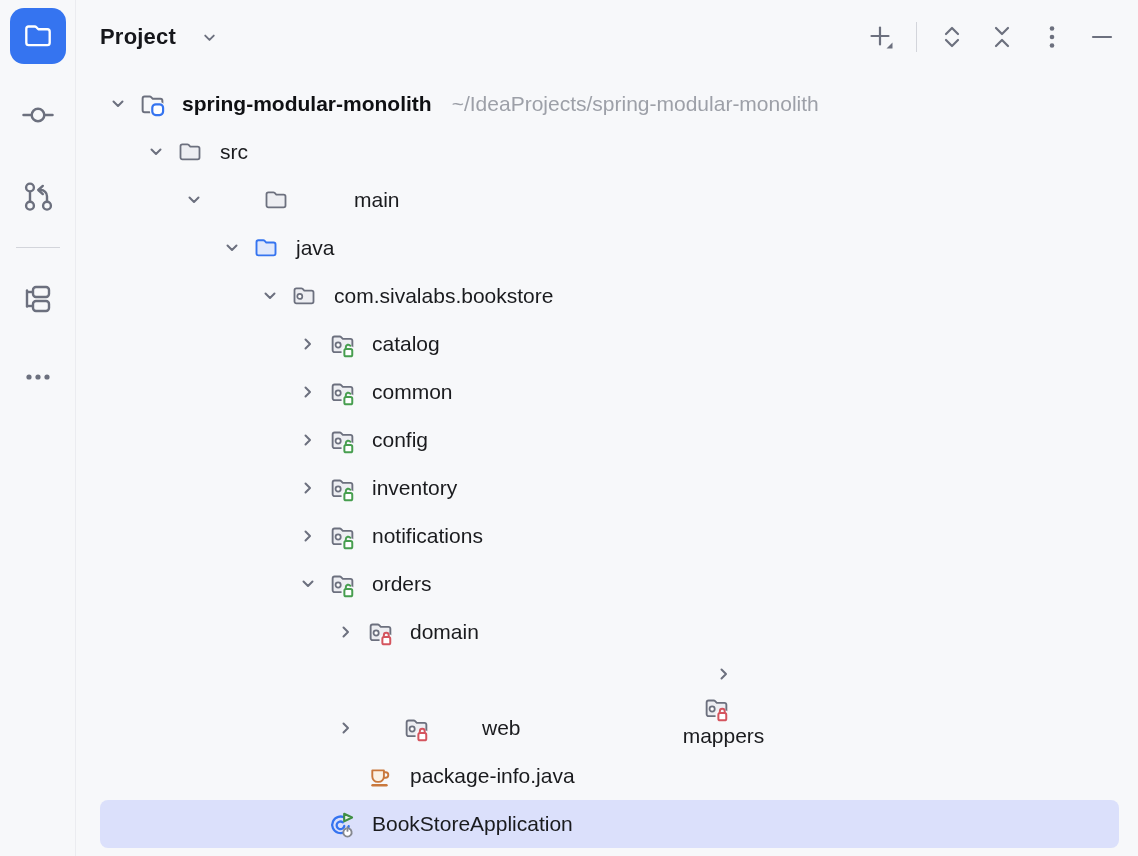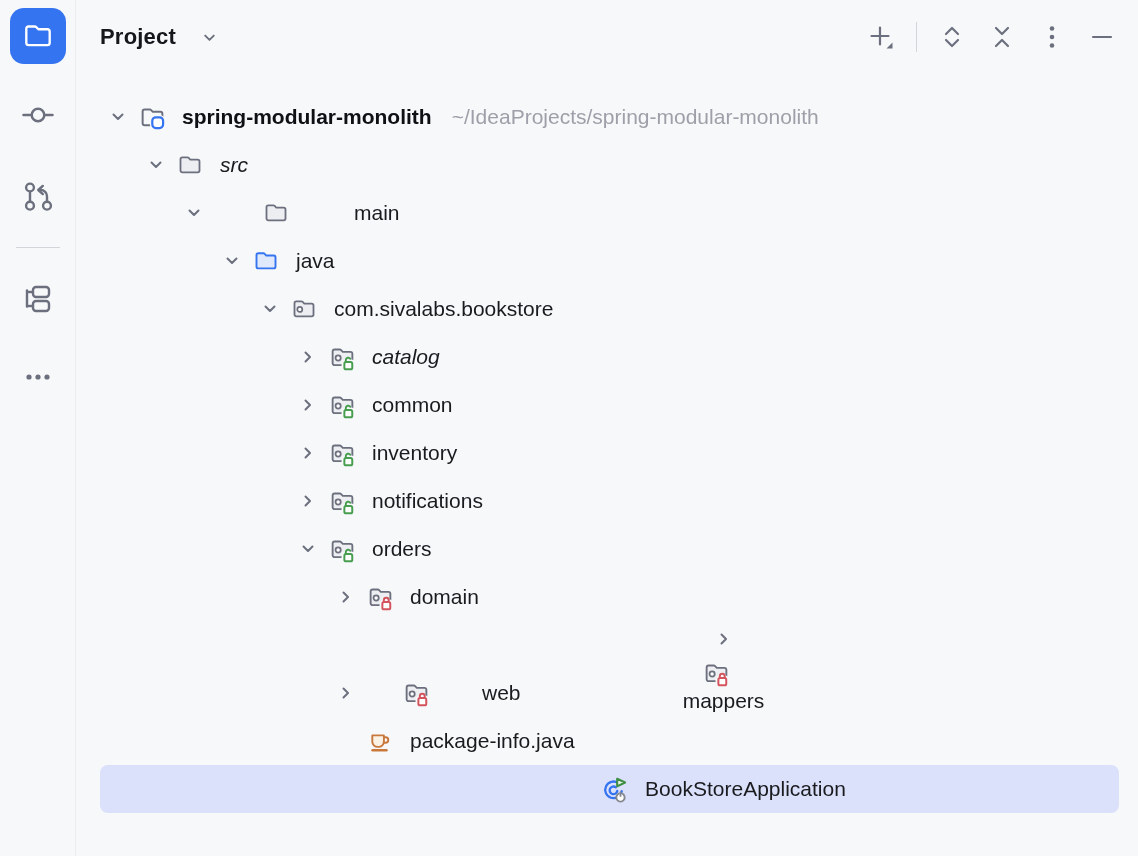--- a/index.html
+++ b/index.html
@@ -37,21 +37,21 @@
   .panel-title { font-size:22px; font-weight:700; color:#16171B; letter-spacing:.2px; }
   .header-spacer { flex:1; }
   .header-actions { display:flex; align-items:center; gap:16px; }
   .icon-btn {
     width:34px; height:34px; display:flex; align-items:center; justify-content:center;
     background:transparent; border:none; border-radius:6px; cursor:pointer;
   }
   .toolbar-sep { width:1px; height:30px; background:#D3D5DB; margin:0 2px; }
 
   
-  .tree { position:absolute; top:93px; left:0; right:0; }
+  .tree { position:absolute; top:80px; left:0; right:0; }
   .tree-row {
     height:48px; margin:0 19px 0 24px; border-radius:8px;
     display:flex; align-items:center; cursor:pointer;
   }
   .tree-row.selected { background:#DBE0FB; }
   .chevron {
     width:36px; height:48px; flex:0 0 36px;
     display:flex; align-items:center; justify-content:center;
   }
   .tree-icon {
@@ -187,21 +187,21 @@
     <span class="tree-icon">
           <svg width="27" height="27" viewBox="0 0 26 26">
             <path d="M3.5 7.2c0-1.05.85-1.9 1.9-1.9h4.9c.52 0 1.02.21 1.38.58l1.62 1.67h7.3c1.05 0 1.9.85 1.9 1.9v9.05c0 1.05-.85 1.9-1.9 1.9H5.4c-1.05 0-1.9-.85-1.9-1.9V7.2z" fill="none" stroke="#6C707E" stroke-width="1.9" stroke-linejoin="round"></path>
             <rect x="12.8" y="12.8" width="10.4" height="10.4" rx="3.4" fill="#fff" stroke="#F7F8FA" stroke-width="4.6"></rect>
             <rect x="12.8" y="12.8" width="10.4" height="10.4" rx="3.4" fill="#fff" stroke="#3574F0" stroke-width="2.1"></rect>
           </svg>
         </span>
     <span class="tree-label bold">spring-modular-monolith</span>
     <span class="tree-path">~/IdeaProjects/spring-modular-monolith</span>
   </div>
-      <div class="tree-row" style="padding-left: 38px; font-style: italic;">
+      <div class="tree-row" style="padding-left: 38px;">
     <span class="chevron">
           <svg width="20" height="20" viewBox="0 0 20 20">
             <polyline points="5.5,7.5 10,12 14.5,7.5" fill="none" stroke="#6C707E" stroke-width="2" stroke-linecap="round" stroke-linejoin="round"></polyline>
           </svg>
         </span>
     <span class="tree-icon">
           <svg width="26" height="26" viewBox="0 0 26 26">
             <path d="M3.5 7.2c0-1.05.85-1.9 1.9-1.9h4.9c.52 0 1.02.21 1.38.58l1.62 1.67h7.3c1.05 0 1.9.85 1.9 1.9v9.05c0 1.05-.85 1.9-1.9 1.9H5.4c-1.05 0-1.9-.85-1.9-1.9V7.2z" fill="#EDEEF2" stroke="#6C707E" stroke-width="1.8" stroke-linejoin="round"></path>
           </svg>
         </span>
@@ -244,21 +244,21 @@
         </span>
     <span class="tree-icon">
           <svg width="26" height="26" viewBox="0 0 26 26">
             <path d="M3.5 7.2c0-1.05.85-1.9 1.9-1.9h4.9c.52 0 1.02.21 1.38.58l1.62 1.67h7.3c1.05 0 1.9.85 1.9 1.9v9.05c0 1.05-.85 1.9-1.9 1.9H5.4c-1.05 0-1.9-.85-1.9-1.9V7.2z" fill="#EDEEF2" stroke="#6C707E" stroke-width="1.8" stroke-linejoin="round"></path>
             <circle cx="8.8" cy="13.4" r="2.5" fill="#fff" stroke="#6C707E" stroke-width="1.7"></circle>
           </svg>
         </span>
     <span class="tree-label">com.sivalabs.bookstore</span>
 
   </div>
-      <div class="tree-row" style="padding-left: 190px; font-style: italic;">
+      <div class="tree-row" style="padding-left: 190px;">
     <span class="chevron">
           <svg width="20" height="20" viewBox="0 0 20 20">
             <polyline points="7.5,5.5 12,10 7.5,14.5" fill="none" stroke="#6C707E" stroke-width="2" stroke-linecap="round" stroke-linejoin="round"></polyline>
           </svg>
         </span>
     <span class="tree-icon">
           <svg width="27" height="27" viewBox="0 0 26 26">
             <path d="M3.5 7.2c0-1.05.85-1.9 1.9-1.9h4.9c.52 0 1.02.21 1.38.58l1.62 1.67h7.3c1.05 0 1.9.85 1.9 1.9v9.05c0 1.05-.85 1.9-1.9 1.9H5.4c-1.05 0-1.9-.85-1.9-1.9V7.2z" fill="#EDEEF2" stroke="#6C707E" stroke-width="1.8" stroke-linejoin="round"></path>
             <circle cx="8.8" cy="13.4" r="2.5" fill="#fff" stroke="#6C707E" stroke-width="1.7"></circle>
             <rect x="13.6" y="16.4" width="10.4" height="9" rx="2.6" fill="#F7F8FA" stroke="#F7F8FA" stroke-width="3"></rect>
@@ -278,20 +278,38 @@
     <span class="tree-icon">
           <svg width="27" height="27" viewBox="0 0 26 26">
             <path d="M3.5 7.2c0-1.05.85-1.9 1.9-1.9h4.9c.52 0 1.02.21 1.38.58l1.62 1.67h7.3c1.05 0 1.9.85 1.9 1.9v9.05c0 1.05-.85 1.9-1.9 1.9H5.4c-1.05 0-1.9-.85-1.9-1.9V7.2z" fill="#EDEEF2" stroke="#6C707E" stroke-width="1.8" stroke-linejoin="round"></path>
             <circle cx="8.8" cy="13.4" r="2.5" fill="#fff" stroke="#6C707E" stroke-width="1.7"></circle>
             <rect x="13.6" y="16.4" width="10.4" height="9" rx="2.6" fill="#F7F8FA" stroke="#F7F8FA" stroke-width="3"></rect>
             <path d="M16.2 17.6v-2.1a2.35 2.35 0 0 1 4.3-1.3" fill="none" stroke="#479E4F" stroke-width="1.9" stroke-linecap="round"></path>
             <rect x="14.8" y="17.4" width="7.6" height="7" rx="1.6" fill="#fff" stroke="#479E4F" stroke-width="1.9"></rect>
           </svg>
         </span>
     <span class="tree-label">common</span>
+
+  </div>
+      <div class="tree-row" style="padding-left: 190px;">
+    <span class="chevron">
+          <svg width="20" height="20" viewBox="0 0 20 20">
+            <polyline points="7.5,5.5 12,10 7.5,14.5" fill="none" stroke="#6C707E" stroke-width="2" stroke-linecap="round" stroke-linejoin="round"></polyline>
+          </svg>
+        </span>
+    <span class="tree-icon">
+          <svg width="27" height="27" viewBox="0 0 26 26">
+            <path d="M3.5 7.2c0-1.05.85-1.9 1.9-1.9h4.9c.52 0 1.02.21 1.38.58l1.62 1.67h7.3c1.05 0 1.9.85 1.9 1.9v9.05c0 1.05-.85 1.9-1.9 1.9H5.4c-1.05 0-1.9-.85-1.9-1.9V7.2z" fill="#EDEEF2" stroke="#6C707E" stroke-width="1.8" stroke-linejoin="round"></path>
+            <circle cx="8.8" cy="13.4" r="2.5" fill="#fff" stroke="#6C707E" stroke-width="1.7"></circle>
+            <rect x="13.6" y="16.4" width="10.4" height="9" rx="2.6" fill="#F7F8FA" stroke="#F7F8FA" stroke-width="3"></rect>
+            <path d="M16.2 17.6v-2.1a2.35 2.35 0 0 1 4.3-1.3" fill="none" stroke="#479E4F" stroke-width="1.9" stroke-linecap="round"></path>
+            <rect x="14.8" y="17.4" width="7.6" height="7" rx="1.6" fill="#fff" stroke="#479E4F" stroke-width="1.9"></rect>
+          </svg>
+        </span>
+    <span class="tree-label">config</span>
 
   </div>
       <div class="tree-row" style="padding-left: 190px;">
     <span class="chevron">
           <svg width="20" height="20" viewBox="0 0 20 20">
             <polyline points="7.5,5.5 12,10 7.5,14.5" fill="none" stroke="#6C707E" stroke-width="2" stroke-linecap="round" stroke-linejoin="round"></polyline>
           </svg>
         </span>
     <span class="tree-icon">
           <svg width="27" height="27" viewBox="0 0 26 26">
@@ -400,21 +418,21 @@
     <span class="tree-icon">
           <svg width="26" height="26" viewBox="0 0 26 26">
             <path d="M17 9.3h1.6a2.7 2.7 0 0 1 0 5.4H17" fill="none" stroke="#C9783C" stroke-width="1.9"></path>
             <path d="M5.3 7.4h11.6v6.1c0 3-2.4 5.4-5.3 5.4h-1c-2.9 0-5.3-2.4-5.3-5.4V7.4z" fill="#FBF2E6" stroke="#C9783C" stroke-width="1.9" stroke-linejoin="round"></path>
             <rect x="4.3" y="21" width="16.4" height="2.5" rx="1.2" fill="#C9783C"></rect>
           </svg>
         </span>
     <span class="tree-label">package-info.java</span>
 
   </div>
-      <div class="tree-row selected" style="padding-left: 190px; justify-content: center;">
+      <div class="tree-row selected" style="padding-left: 190px;">
     <span class="chevron"></span>
     <span class="tree-icon">
           <svg width="27" height="27" viewBox="0 0 26 26">
             <path d="M15.6 6.7A8 8 0 1 0 19 14.6" fill="none" stroke="#3574F0" stroke-width="2.2" stroke-linecap="round"></path>
             <path d="M13.3 10.9a3.7 3.7 0 1 0 1.4 3.5" fill="none" stroke="#3574F0" stroke-width="2.2" stroke-linecap="round"></path>
             <polygon points="14.6,2.6 22.2,6.3 14.6,10" fill="#EAF4EA" stroke="#3E8E43" stroke-width="2" stroke-linejoin="round"></polygon>
             <path d="M16.2 17a4 4 0 1 0 3.2 0" fill="#fff" stroke="#85888F" stroke-width="1.8" stroke-linecap="round"></path>
             <line x1="17.8" y1="15.6" x2="17.8" y2="19.2" stroke="#85888F" stroke-width="1.8" stroke-linecap="round"></line>
           </svg>
         </span>

